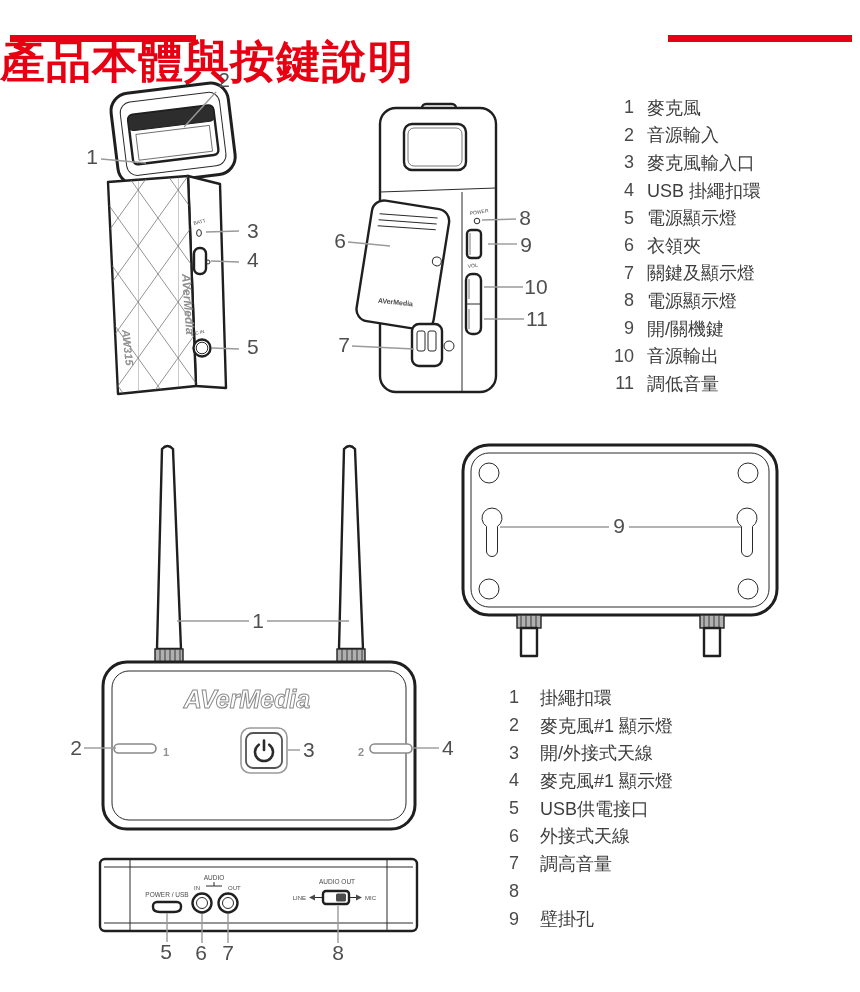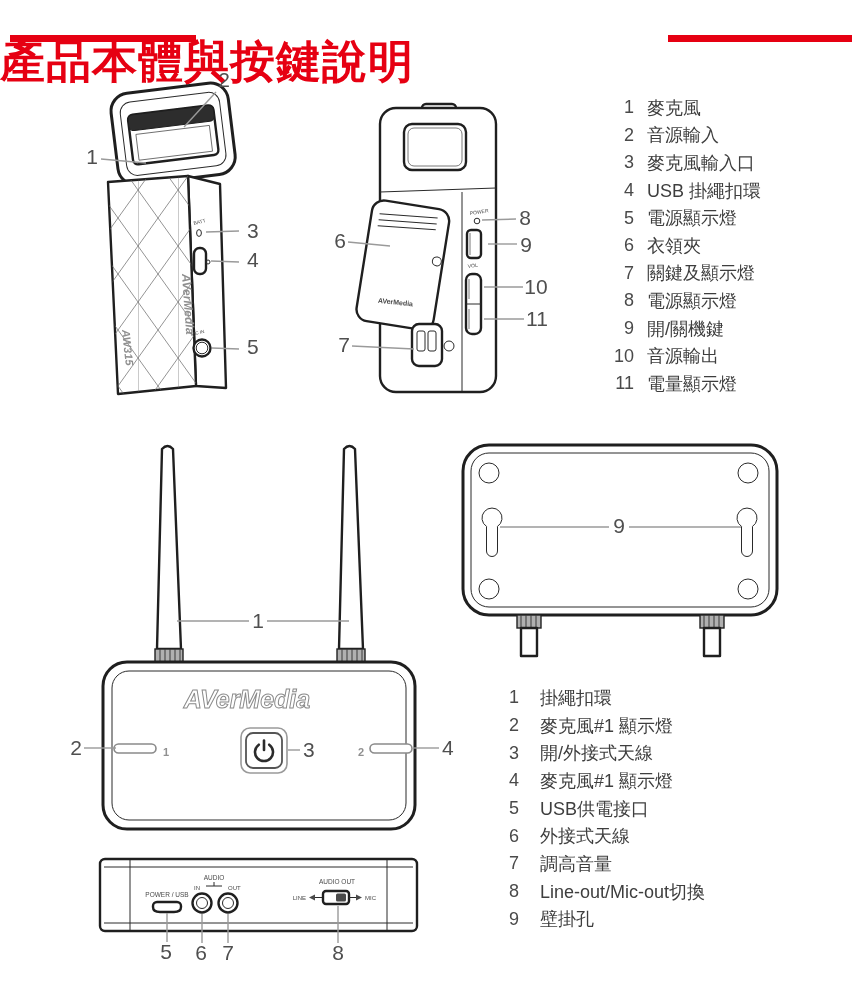--- a/index.html
+++ b/index.html
@@ -274,21 +274,21 @@
   <div class="row">
       <span class="num">9</span>
       <span class="txt">開/關機鍵</span>
     </div>
   <div class="row">
       <span class="num">10</span>
       <span class="txt">音源輸出</span>
     </div>
   <div class="row">
       <span class="num">11</span>
-      <span class="txt">電量顯示燈</span>
+      <span class="txt">調低音量</span>
     </div>
 </div>
 
 <div class="legend legend-bottom">
   <div class="row">
       <span class="num">1</span>
       <span class="txt">掛繩扣環</span>
     </div>
   <div class="row">
       <span class="num">2</span>
@@ -309,19 +309,18 @@
   <div class="row">
       <span class="num">6</span>
       <span class="txt">外接式天線</span>
     </div>
   <div class="row">
       <span class="num">7</span>
       <span class="txt">調高音量</span>
     </div>
   <div class="row">
       <span class="num">8</span>
-      <span class="txt">Line-out/Mic-out切換</span>
     </div>
   <div class="row">
       <span class="num">9</span>
       <span class="txt">壁掛孔</span>
     </div>
 </div>
 
 </body></html>

